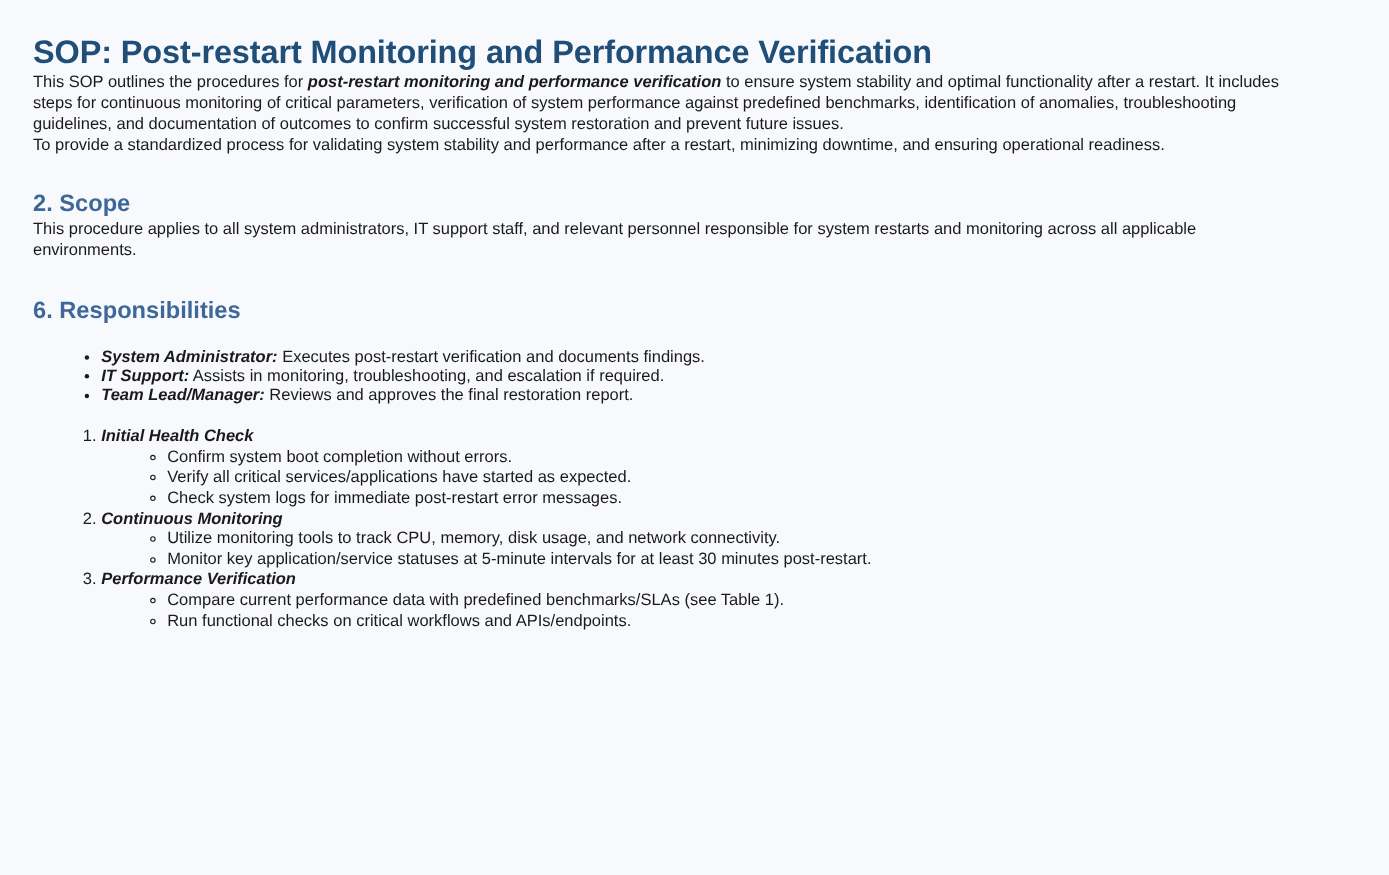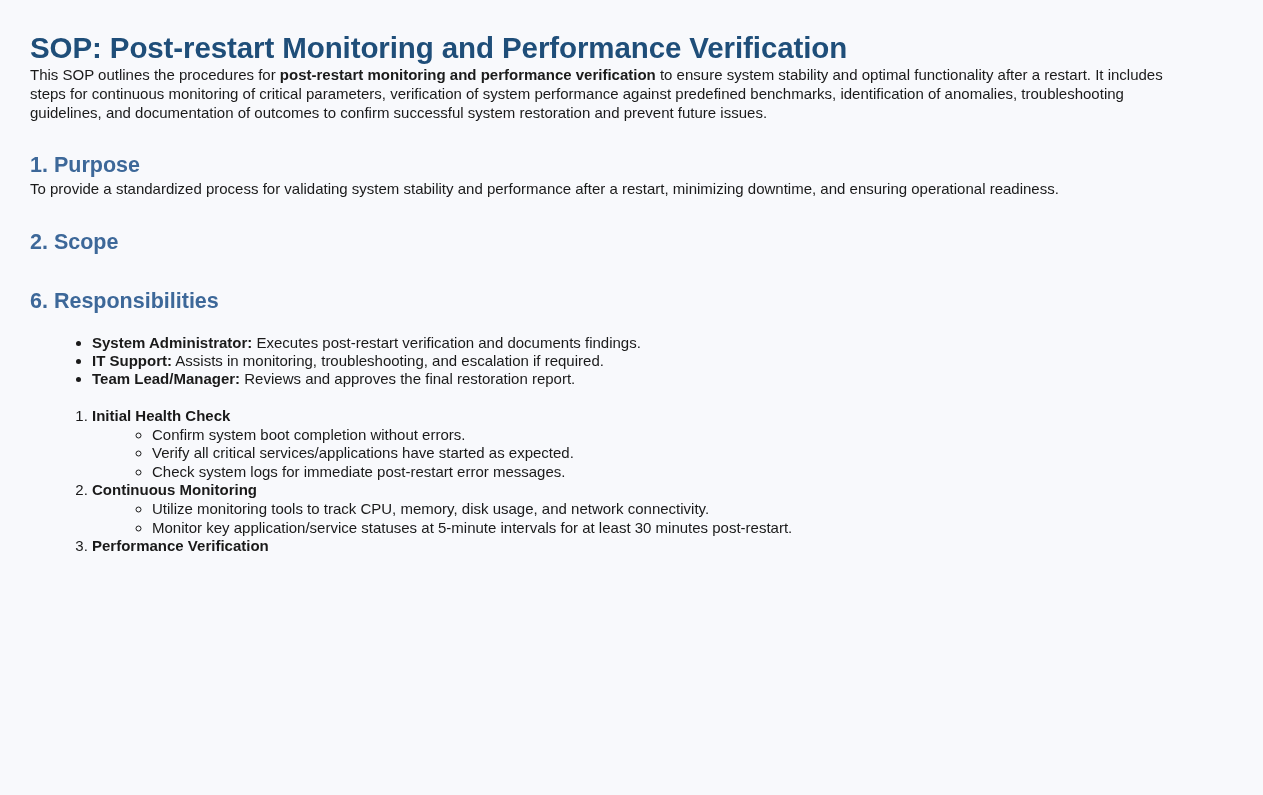--- a/index.html
+++ b/index.html
@@ -77,35 +77,35 @@
   ul.sub-list {
     list-style: circle outside;
     margin: 0;
     padding-left: 59px;
     font-size: 15px;
     line-height: 17.6px;
   }
   ul.sub-list > li { margin: 1px; padding: 0; font-weight: normal; }
 
   .lead { font-weight: bold; }
-  strong { font-weight: bold; }
+  strong { font-weight: bold; font-style: italic; }
 </style>
 </head>
 <body>
 
 <div class="page">
 
   <h1 class="doc-title">SOP: Post-restart Monitoring and Performance Verification</h1>
 
   <p class="body-text p-intro"><span>This SOP outlines the procedures for </span><strong>post-restart monitoring and performance verification</strong><span> to ensure system stability and optimal functionality after a restart. It includes steps for continuous monitoring of critical parameters, verification of system performance against predefined benchmarks, identification of anomalies, troubleshooting guidelines, and documentation of outcomes to confirm successful system restoration and prevent future issues.</span></p>
 
-  <h2 class="section-heading h2-purpose">1. Purpose</h2>
   <p class="body-text p-purpose">To provide a standardized process for validating system stability and performance after a restart, minimizing downtime, and ensuring operational readiness.</p>
 
   <h2 class="section-heading h2-scope">2. Scope</h2>
+  <p class="body-text p-scope">This procedure applies to all system administrators, IT support staff, and relevant personnel responsible for system restarts and monitoring across all applicable environments.</p>
 
   <h2 class="section-heading h2-resp">6. Responsibilities</h2>
   <ul class="bullet-list">
     <li><strong class="lead">System Administrator:</strong><span> Executes post-restart verification and documents findings.</span></li>
     <li><strong class="lead">IT Support:</strong><span> Assists in monitoring, troubleshooting, and escalation if required.</span></li>
     <li><strong class="lead">Team Lead/Manager:</strong><span> Reviews and approves the final restoration report.</span></li>
   </ul>
 
   <ol class="num-list">
     <li>
@@ -118,17 +118,21 @@
     </li>
     <li>
       <strong class="lead">Continuous Monitoring</strong>
       <ul class="sub-list">
         <li>Utilize monitoring tools to track CPU, memory, disk usage, and network connectivity.</li>
         <li>Monitor key application/service statuses at 5-minute intervals for at least 30 minutes post-restart.</li>
       </ul>
     </li>
     <li>
       <strong class="lead">Performance Verification</strong>
+      <ul class="sub-list">
+        <li>Compare current performance data with predefined benchmarks/SLAs (see Table 1).</li>
+        <li>Run functional checks on critical workflows and APIs/endpoints.</li>
+      </ul>
     </li>
   </ol>
 
 
 </div>
 
 </body></html>

